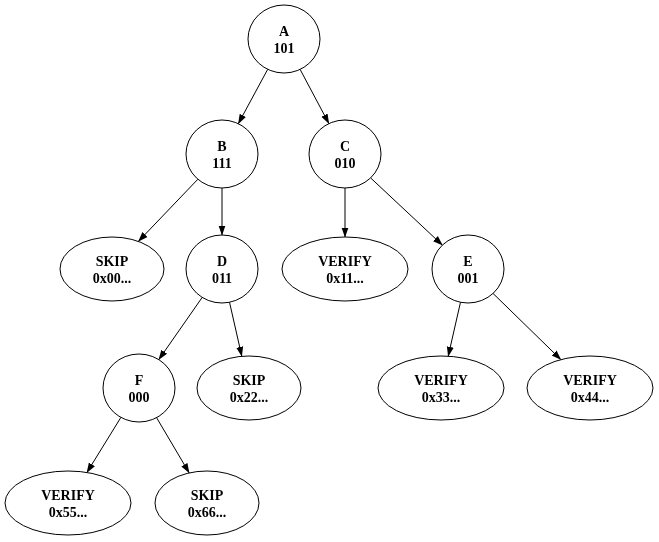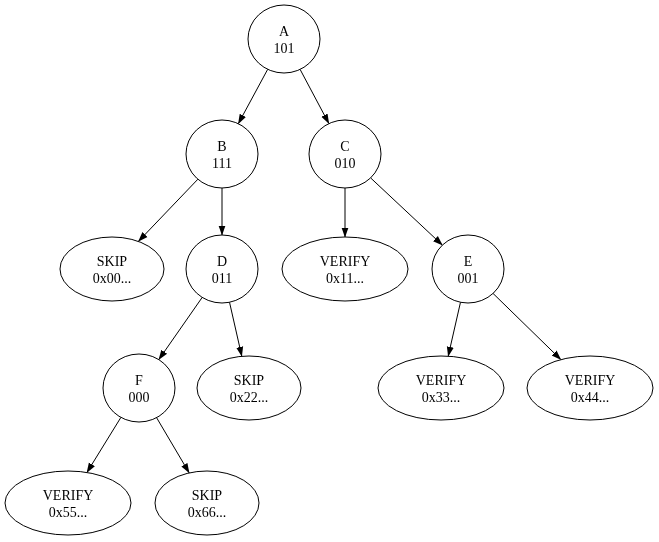--- a/index.html
+++ b/index.html
@@ -7,20 +7,21 @@
     padding: 0;
     background: #ffffff;
   }
   .canvas {
     position: relative;
     width: 659px;
     height: 542px;
     background: #ffffff;
     overflow: hidden;
     font-family: "Liberation Serif", "DejaVu Serif", serif;
+    font-weight: bold;
   }
   svg text {
     font-family: "Liberation Serif", "DejaVu Serif", serif;
     text-anchor: middle;
   }
   svg ellipse {
     fill: #ffffff;
   }
   svg line {
     fill: none;

